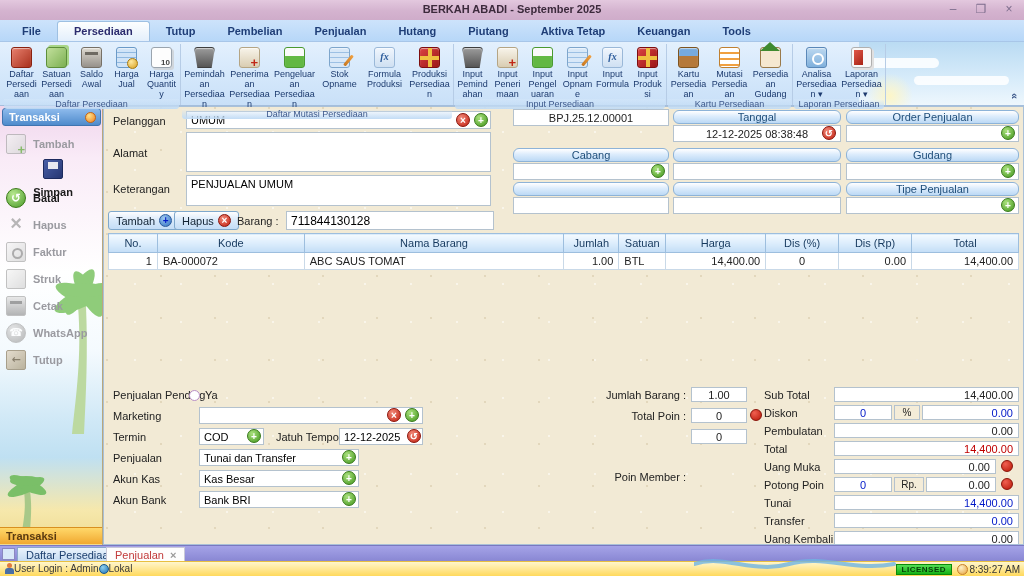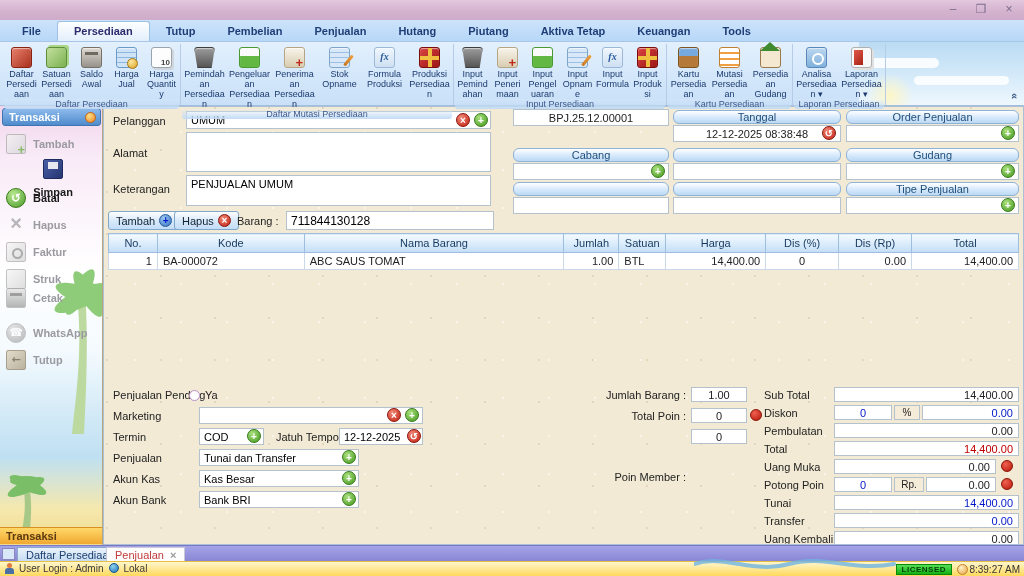--- a/index.html
+++ b/index.html
@@ -168,39 +168,40 @@
     background:linear-gradient(180deg,#a5a3e8,#8987d3); border-top:1px solid #7a78c0; }
   .tb-sq { position:absolute; left:2px; top:2px; width:13px; height:12px; background:#d8e8f8; border:1px solid #8a88c0; cursor:pointer; }
   .doc-tab { position:absolute; top:1px; height:15px; padding:1px 8px 0; font-size:11px; cursor:pointer; }
   .doc-tab.inactive { left:17px; background:linear-gradient(180deg,#eaf3fc,#c6dcf2); border:1px solid #8aa8cc; color:#1c3f6e; }
   .doc-tab.active { left:106px; background:#fdfdfd; border:1px solid #c8c8d8; color:#c23a3a; display:flex; gap:6px; }
   .doc-tab .x { color:#999; font-weight:bold; }
 
   
   .statusbar { position:absolute; left:0; top:561px; width:1024px; height:15px;
     background:linear-gradient(180deg,#fff6cc,#ffd95c); border-top:1px solid #e8c040; }
-  .st-left { position:absolute; left:5px; top:1px; display:flex; gap:5px; color:#3a3a3a; font-size:10px; }
+  .st-left { position:absolute; left:5px; top:1px; display:flex; align-items:center; color:#3a3a3a; font-size:10px; }
   .person { width:9px; height:11px; position:relative; }
   .person::before { content:""; position:absolute; left:2px; top:0; width:5px; height:5px; border-radius:50%; background:#e07a3f; }
   .person::after { content:""; position:absolute; left:0; top:5px; width:9px; height:6px; border-radius:3px 3px 0 0; background:#4a6fa5; }
   .globe { width:10px; height:10px; border-radius:50%; background:radial-gradient(circle at 35% 30%,#8fd0ec,#1f72b8); border:1px solid #16568c; }
   .badge { position:absolute; right:72px; top:2px; height:11px; padding:0 5px;
     background:linear-gradient(180deg,#55e055,#14b014); border:1px solid #0a8a0a;
     font:bold 8px/10px "Liberation Sans",sans-serif; color:#063f06; letter-spacing:.5px; }
   .clock { position:absolute; right:56px; top:2px; width:11px; height:11px; border-radius:50%;
     background:radial-gradient(circle at 35% 30%,#fdf2c8,#e8a33d); border:1px solid #c77f2a; }
   .st-time { position:absolute; right:4px; top:2px; font-size:10px; color:#333; }
   .waves { position:absolute; right:90px; top:-10px; pointer-events:none; }
 </style>
 </head>
 <body>
 
 <div id="app">
 
   <div class="titlebar">
+    <span class="title">BERKAH ABADI - September 2025</span>
     <span class="winctl">
       <span>–</span>
       <span>❐</span>
       <span>×</span>
     </span>
   </div>
 
   <div class="menubar">
     <span class="mtab">File</span>
     <span class="mtab active">Persediaan</span>
@@ -247,26 +248,26 @@
       <div class="rglabel">Daftar Persediaan</div>
     </div>
 
     <div class="rgroup g2">
       <div class="ritems">
         <div class="ritem">
           <div class="tile ic-cart"></div>
           <div class="rlabel">Pemindahan Persediaan</div>
         </div>
         <div class="ritem">
+          <div class="tile ic-terima"></div>
+          <div class="rlabel">Penerimaan Persediaan</div>
+        </div>
+        <div class="ritem">
           <div class="tile ic-keluar"></div>
           <div class="rlabel">Pengeluaran Persediaan</div>
-        </div>
-        <div class="ritem">
-          <div class="tile ic-terima"></div>
-          <div class="rlabel">Penerimaan Persediaan</div>
         </div>
         <div class="ritem">
           <div class="tile ic-opname"></div>
           <div class="rlabel">Stok Opname</div>
         </div>
         <div class="ritem">
           <div class="tile ic-formula"></div>
           <div class="rlabel">Formula Produksi</div>
         </div>
         <div class="ritem">
@@ -386,21 +387,21 @@
         <span class="lbl">Hapus</span>
       </div>
       <div class="sb-item disabled" style="top:134px;">
         <span class="sic page mag"></span>
         <span class="lbl">Faktur</span>
       </div>
       <div class="sb-item disabled" style="top:161px;">
         <span class="sic page"></span>
         <span class="lbl">Struk</span>
       </div>
-      <div class="sb-item disabled" style="top:180px;">
+      <div class="sb-item disabled" style="top:188px;">
         <span class="sic print"></span>
         <span class="lbl">Cetak</span>
       </div>
       <div class="sb-item disabled" style="top:215px;">
         <span class="sic wa"></span>
         <span class="lbl">WhatsApp</span>
       </div>
       <div class="sb-item disabled" style="top:242px;">
         <span class="sic door"></span>
         <span class="lbl">Tutup</span>

